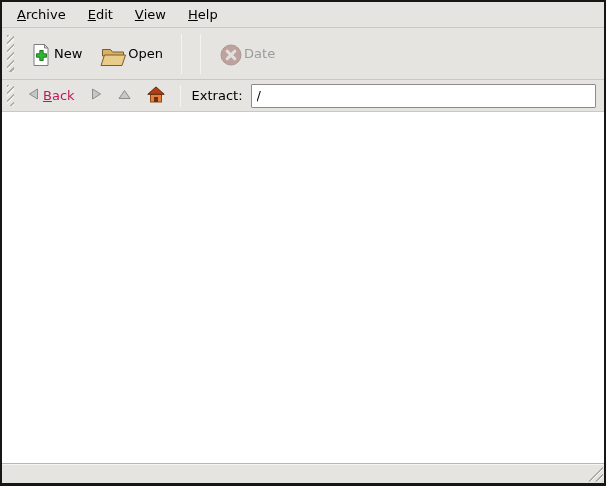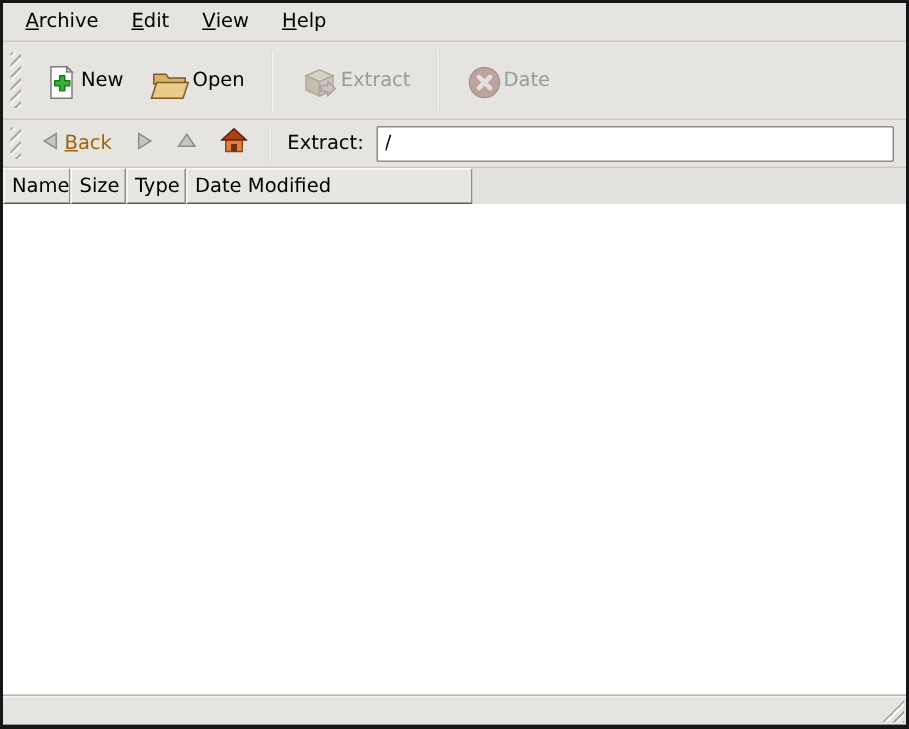--- a/index.html
+++ b/index.html
@@ -27,21 +27,21 @@
   .tool-btn .ticon{height:26px;display:flex;align-items:flex-end;justify-content:center;}
   .tool-btn.disabled{color:#9b9b9b;}
   .tool-btn.disabled .ticon{opacity:.45;filter:grayscale(40%) contrast(75%);}
   .tsep{width:1px;height:40px;background:#a8a5a0;border-right:1px solid #f4f3f0;margin:0 9px;flex:0 0 auto;}
   .tsep.small{height:22px;margin:0 7px;}
   
   .navbar{height:32px;display:flex;align-items:center;padding:2px 6px 2px 4px;
     border-bottom:1px solid #cbc8c3;background:#e6e4e0;flex:0 0 auto;}
   .nav-btn{display:flex;align-items:center;gap:4px;border:1px solid transparent;
     background:transparent;padding:3px 5px;margin:0 2px;font-family:inherit;font-size:13px;cursor:default;}
-  .nav-btn.disabled{color:#a16207;}
+  .nav-btn.disabled{color:#be185d;}
   .loc-label{margin:0 8px 0 4px;}
   .loc-input{flex:1 1 auto;height:24px;border:1px solid #8e8b86;background:#fff;
     font-family:inherit;font-size:13px;padding:0 5px;margin-right:2px;color:#000;border-radius:1px;}
   
   .header-row{height:24px;display:flex;align-items:stretch;background:#e6e4e0;flex:0 0 auto;}
   .col-header{background:#e8e6e3;border-top:1px solid #f8f7f5;border-left:1px solid #f8f7f5;
     border-right:1px solid #8f8c85;border-bottom:1px solid #5f5c56;
     display:flex;align-items:center;padding:0 4px 0 5px;font-size:13px;cursor:default;flex:0 0 auto;}
   .header-filler{flex:1 1 auto;background:#e4e2de;}
   
@@ -97,31 +97,20 @@
           <path d="M2.5 4.5h8l2 2.5h11v4h-21z" fill="#d9b066" stroke="#7a5c28"></path>
           <path d="M1 20.5l3.5-10.5h21l-3.5 10.5z" fill="#e9cc8a" stroke="#7a5c28"></path>
         </svg>
       </span>
       <span class="tlabel">Open</span>
     </button>
 
     <div class="tsep"></div>
 
 
-    <button class="tool-btn disabled">
-      <span class="ticon">
-        <svg width="26" height="24" viewBox="0 0 26 24">
-          <path d="M4 7.5L13 3.5l9 4-9 4z" fill="#e3d2b0" stroke="#6b5632"></path>
-          <path d="M4 7.5l9 4v9.5l-9-4z" fill="#b4945e" stroke="#6b5632"></path>
-          <path d="M22 7.5l-9 4v9.5l9-4z" fill="#cbae7c" stroke="#6b5632"></path>
-          <path d="M14 14h4.5v-2.8l5 4.8-5 4.8V18H14z" fill="#d6998a" stroke="#6b3a2e" stroke-linejoin="round"></path>
-        </svg>
-      </span>
-      <span class="tlabel">Extract</span>
-    </button>
 
 
     <div class="tsep"></div>
 
     <button class="tool-btn disabled">
       <span class="ticon">
         <svg width="24" height="24" viewBox="0 0 24 24">
           <circle cx="12" cy="12" r="10" fill="#c23b2e" stroke="#7e1a12"></circle>
           <path d="M8.2 8.2L15.8 15.8M15.8 8.2L8.2 15.8" stroke="#ffffff" stroke-width="3" stroke-linecap="round"></path>
         </svg>
@@ -167,27 +156,20 @@
         </svg>
       </span>
     </button>
 
     <div class="tsep small"></div>
 
     <span class="loc-label">Extract:</span>
     <input class="loc-input" type="text" value="/" style="">
   </div>
 
-  <div class="header-row">
-    <div class="col-header" style="width:45px">Name</div>
-    <div class="col-header" style="width:37px">Size</div>
-    <div class="col-header" style="width:40px">Type</div>
-    <div class="col-header" style="width:191px">Date Modified</div>
-    <div class="header-filler"></div>
-  </div>
 
   <div class="list-area"></div>
 
   <div class="statusbar">
     <span></span>
     <div class="resize-grip"></div>
   </div>
 
 </div>
 

